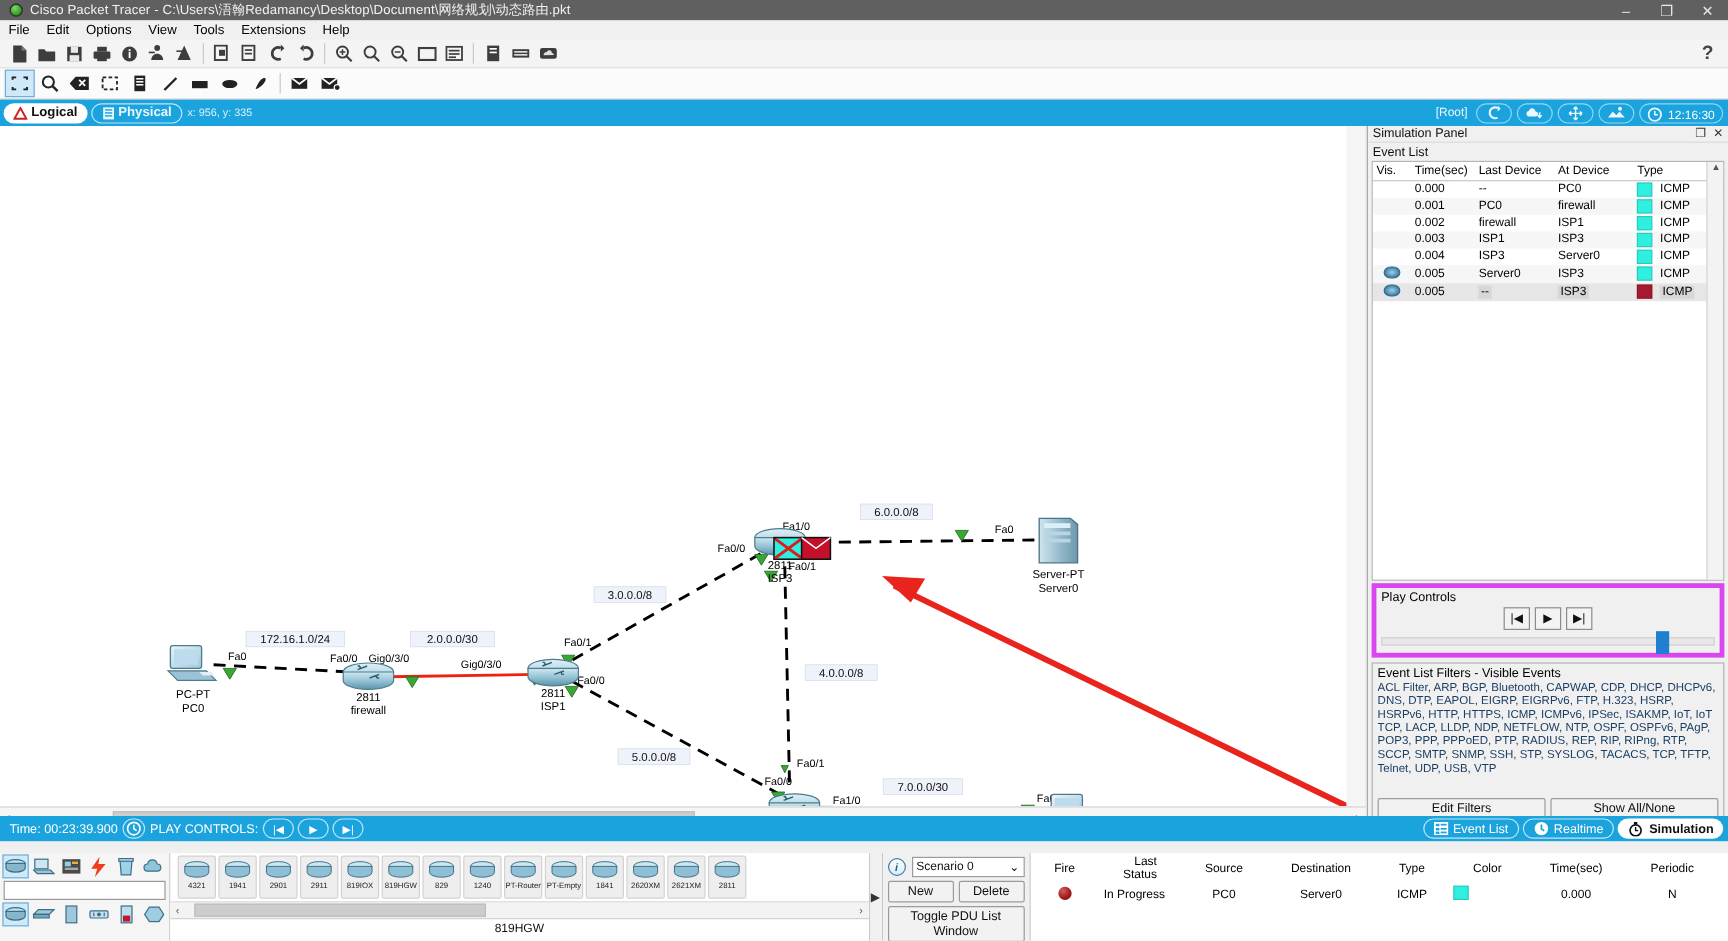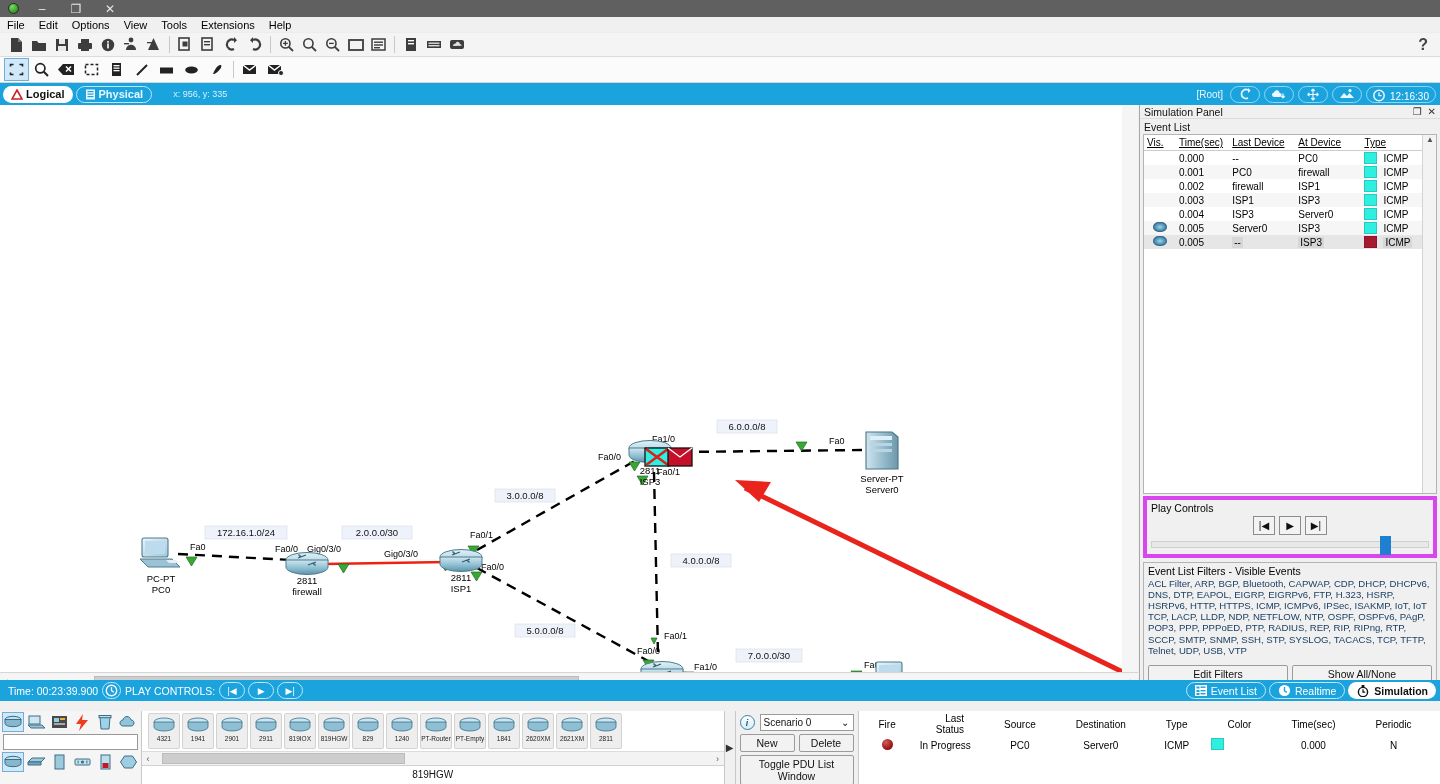--- a/index.html
+++ b/index.html
@@ -80,21 +80,21 @@
     background: #1ba3dd; display: flex; align-items: center; padding-left: 3px;
     color: #fff;
   }
   .pill {
     display: flex; align-items: center; gap: 3px;
     height: 17px; border-radius: 9px; padding: 0 8px;
     font-size: 11px; font-weight: bold; margin-right: 3px;
   }
   .pill.active { background: #ffffff; color: #111; }
   .pill.inactive { background: transparent; border: 1px solid #bfe5f7; color: #e9f7ff; }
-  .coords { font-size: 9px; color: #d9f0fb; margin-left: 18px; }
+  .coords { font-size: 9px; color: #d9f0fb; margin-left: 1px; }
   .bluebar-right { margin-left: auto; display: flex; align-items: center; gap: 4px; padding-right: 4px;}
   .root-lbl { font-size: 10px; color: #eaf7ff; margin-right: 3px; }
   .circbtn {
     width: 30px; height: 17px; border-radius: 9px; border: 1px solid #8fd6f2;
     display: flex; align-items: center; justify-content: center; color: #eaf8ff;
   }
   .clockbtn {
     display:flex; align-items:flex-end; gap:3px; height: 17px; border-radius: 9px;
     border: 1px solid #8fd6f2; padding: 0 6px; font-size: 10px; color: #fff;
   }
@@ -146,21 +146,21 @@
   .sp-title .sp-actions { margin-left: auto; display: flex; gap: 6px; color: #333; font-size: 10px;}
   .sp-section-lbl { font-size: 10.5px; padding: 2px 4px 1px 4px; color: #111; }
 
   .evt-wrap {
     margin: 0 3px; background: #fff; border: 1px solid #b4b4b4;
     height: 378px; position: relative; overflow: hidden;
   }
   table.evt { width: 100%; border-collapse: collapse; font-size: 10px; table-layout: fixed; }
   table.evt th {
     font-weight: normal; text-align: left; padding: 2px 3px;
-    border-bottom: 1px solid #cdcdcd; background: #fff; color: #000; font-size: 10px; text-decoration: underline;
+    border-bottom: 1px solid #cdcdcd; background: #fff; color: #000; font-size: 10px;
   }
   table.evt td { padding: 1px 3px; color: #000; font-size: 10px; height: 13px; }
   tr.evt-row.alt td { background: #f6f6f6; }
   tr.evt-row.selected td { background: #e6e6e6; }
   .col-vis { width: 30px; text-align: center; }
   .col-time { width: 50px; }
   .col-last { width: 62px; }
   .col-at { width: 62px; }
   .col-type { width: 70px; }
   .type-cell { display: flex; align-items: center; gap: 6px; }
@@ -214,21 +214,21 @@
   }
 
   .filters-box {
     margin: 2px 3px; border: 1px solid #b4b4b4; background: #f0f0f0; padding: 2px 4px 4px 4px;
     flex: 1; display: flex; flex-direction: column;
   }
   .filters-title { font-size: 10.5px; margin-bottom: 1px; }
   .filters-text {
     font-size: 9.6px; color: #1b3f63; line-height: 11.2px; flex: 1; overflow: hidden;
   }
-  .filters-btns { display: flex; gap: 4px; margin-top: 9px; justify-content: flex-end; }
+  .filters-btns { display: flex; gap: 4px; margin-top: 19px; justify-content: flex-end; }
   .filters-btns .btn { flex: 1; text-align: center; }
 
   
   .statusbar {
     position: absolute; top: 680px; left: 0; width: 1440px; height: 21px;
     background: #1ba3dd; color: #fff; display: flex; align-items: center;
     padding-left: 8px; font-size: 10.5px;
   }
   .sb-time { font-size: 10.5px; margin-right: 4px; }
   .sb-circ {
@@ -332,20 +332,21 @@
 </style>
 </head>
 <body>
 
 <div id="app">
 
   <div class="titlebar">
     <div class="tb-icon">
         <div class="globe"></div>
       </div>
+    <div class="tb-title">Cisco Packet Tracer - C:\Users\浯翰Redamancy\Desktop\Document\网络规划\动态路由.pkt</div>
     <div class="wbtns">
       <div class="wbtn">–</div>
       <div class="wbtn">❐</div>
       <div class="wbtn close">✕</div>
     </div>
   </div>
 
   <div class="menubar">
     <div class="menu-item">File</div>
     <div class="menu-item">Edit</div>

